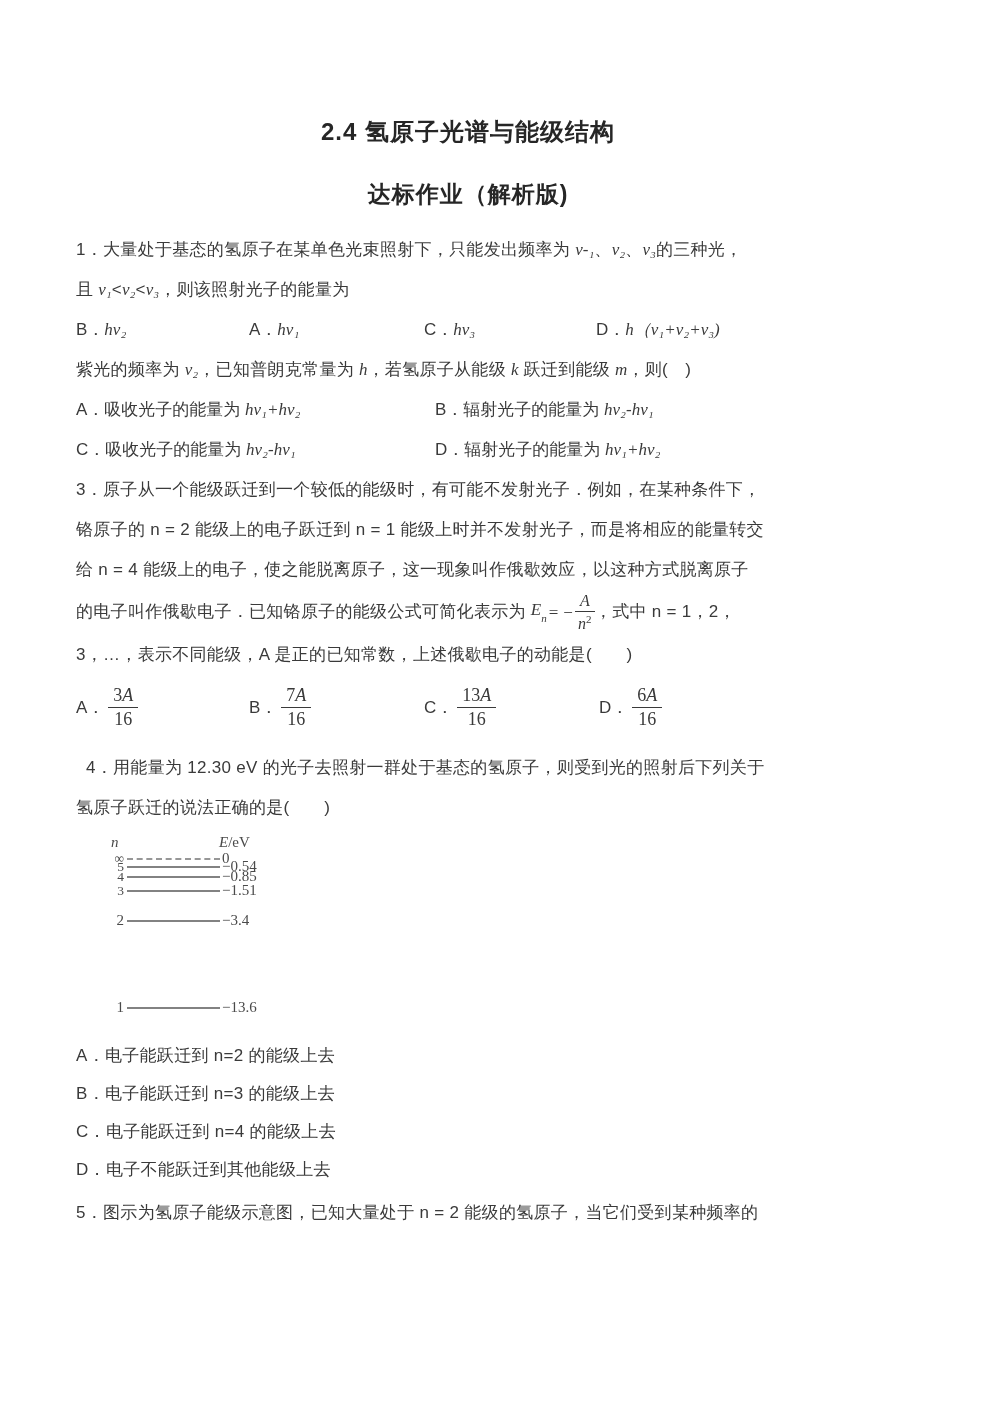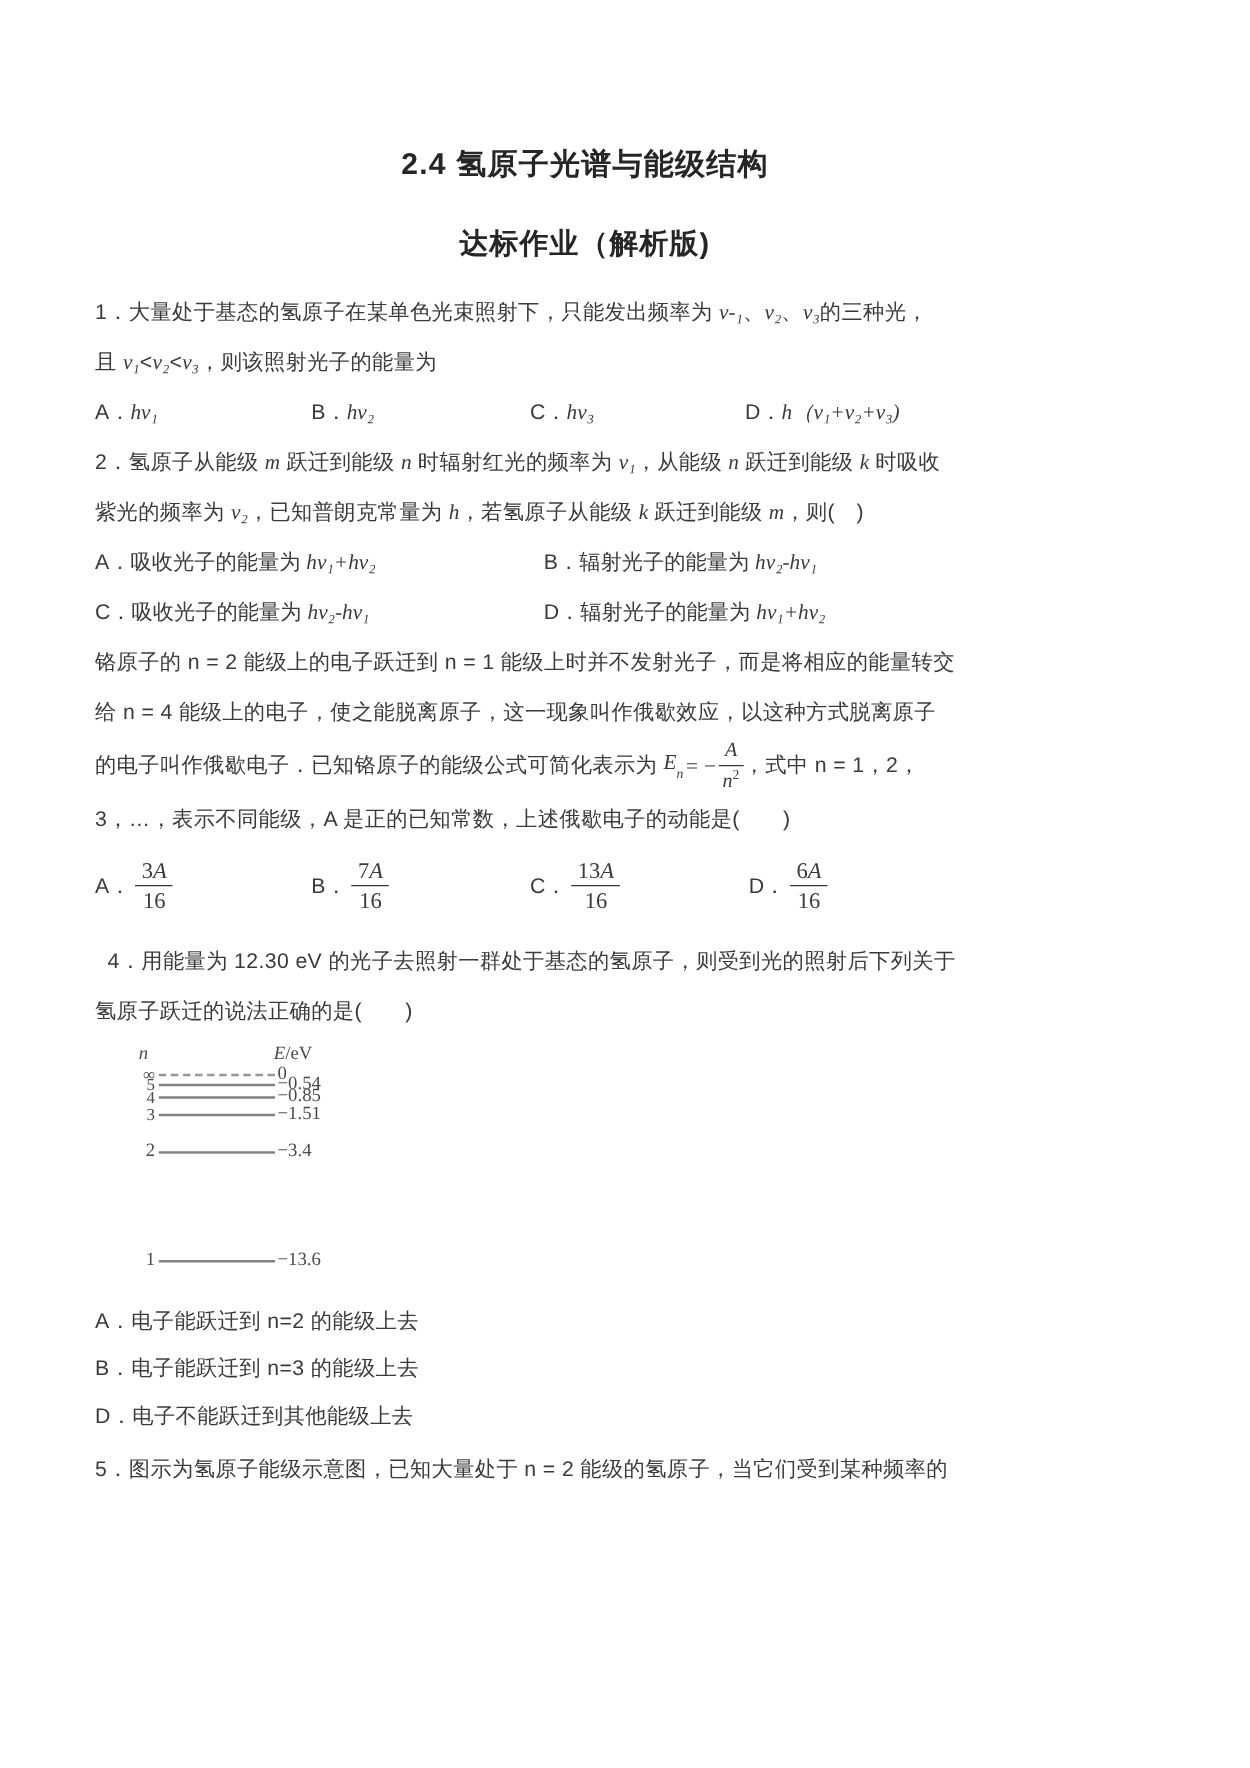--- a/index.html
+++ b/index.html
@@ -59,41 +59,41 @@
 
 <div class="content">
 
   <h1 class="title">2.4 氢原子光谱与能级结构</h1>
   <h2 class="subtitle">达标作业（解析版)</h2>
 
   <section class="qblock first">
     <p class="line"><span>1．大量处于基态的氢原子在某单色光束照射下，只能发出频率为 </span><span class="var">ν-₁</span><span>、</span><span class="var">ν₂</span><span>、</span><span class="var">ν₃</span><span>的三种光，</span></p>
     <p class="line"><span>且 </span><span class="var">ν₁</span><span>&lt;</span><span class="var">ν₂</span><span>&lt;</span><span class="var">ν₃</span><span>，则该照射光子的能量为</span></p>
     <div class="opt-grid-4">
+      <span><span class="opt-label">B．</span><span class="var">hν₂</span></span>
       <span><span class="opt-label">A．</span><span class="var">hν₁</span></span>
-      <span><span class="opt-label">B．</span><span class="var">hν₂</span></span>
       <span><span class="opt-label">C．</span><span class="var">hν₃</span></span>
       <span><span class="opt-label">D．</span><span class="var">h（ν₁+ν₂+ν₃)</span></span>
     </div>
   </section>
 
   <section class="qblock">
-    <p class="line"><span>2．氢原子从能级 </span><span class="var">m</span><span> 跃迁到能级 </span><span class="var">n</span><span> 时辐射红光的频率为 </span><span class="var">ν₁</span><span>，从能级 </span><span class="var">n</span><span> 跃迁到能级 </span><span class="var">k</span><span> 时吸收</span></p>
     <p class="line"><span>紫光的频率为 </span><span class="var">ν₂</span><span>，已知普朗克常量为 </span><span class="var">h</span><span>，若氢原子从能级 </span><span class="var">k</span><span> 跃迁到能级 </span><span class="var">m</span><span>，则(　)</span></p>
     <div class="opt-grid-2">
       <span><span class="opt-label">A．</span><span>吸收光子的能量为 </span><span class="var">hν₁+hν₂</span></span>
       <span><span class="opt-label">B．</span><span>辐射光子的能量为 </span><span class="var">hν₂-hν₁</span></span>
     </div>
     <div class="opt-grid-2">
       <span><span class="opt-label">C．</span><span>吸收光子的能量为 </span><span class="var">hν₂-hν₁</span></span>
       <span><span class="opt-label">D．</span><span>辐射光子的能量为 </span><span class="var">hν₁+hν₂</span></span>
     </div>
   </section>
 
   <section class="qblock">
+    <p class="line">3．原子从一个能级跃迁到一个较低的能级时，有可能不发射光子．例如，在某种条件下，</p>
     <p class="line">铬原子的 n = 2 能级上的电子跃迁到 n = 1 能级上时并不发射光子，而是将相应的能量转交</p>
     <p class="line">给 n = 4 能级上的电子，使之能脱离原子，这一现象叫作俄歇效应，以这种方式脱离原子</p>
     <p class="line"><span>的电子叫作俄歇电子．已知铬原子的能级公式可简化表示为 </span><span class="formula">
           <span><span class="var">E</span><sub class="var">n</sub></span>
           <span> = −</span>
           <span class="frac">
             <span class="fnum var">A</span>
             <span class="fden"><span class="var">n</span><sup>2</sup></span>
           </span>
         </span><span>，式中 n = 1，2，</span></p>
@@ -165,20 +165,21 @@
       <div class="lvl lvl-1">
         <span class="lvl-n">1</span>
         <span class="lvl-line"></span>
         <span class="lvl-e">−13.6</span>
       </div>
     </div>
 
     <div class="opt-list">
       <p class="line">A．电子能跃迁到 n=2 的能级上去</p>
       <p class="line">B．电子能跃迁到 n=3 的能级上去</p>
+      <p class="line">C．电子能跃迁到 n=4 的能级上去</p>
       <p class="line">D．电子不能跃迁到其他能级上去</p>
     </div>
   </section>
 
   <section class="qblock" style="margin-top:4px;">
     <p class="line">5．图示为氢原子能级示意图，已知大量处于 n = 2 能级的氢原子，当它们受到某种频率的</p>
   </section>
 
 </div>
 

